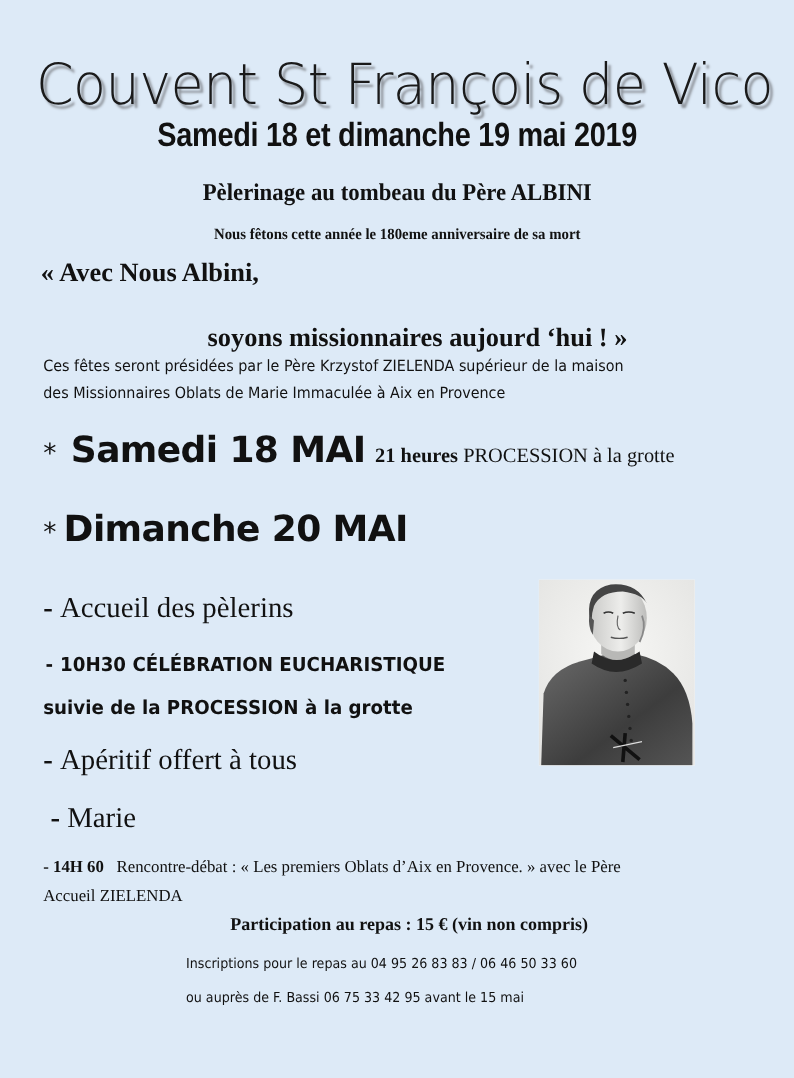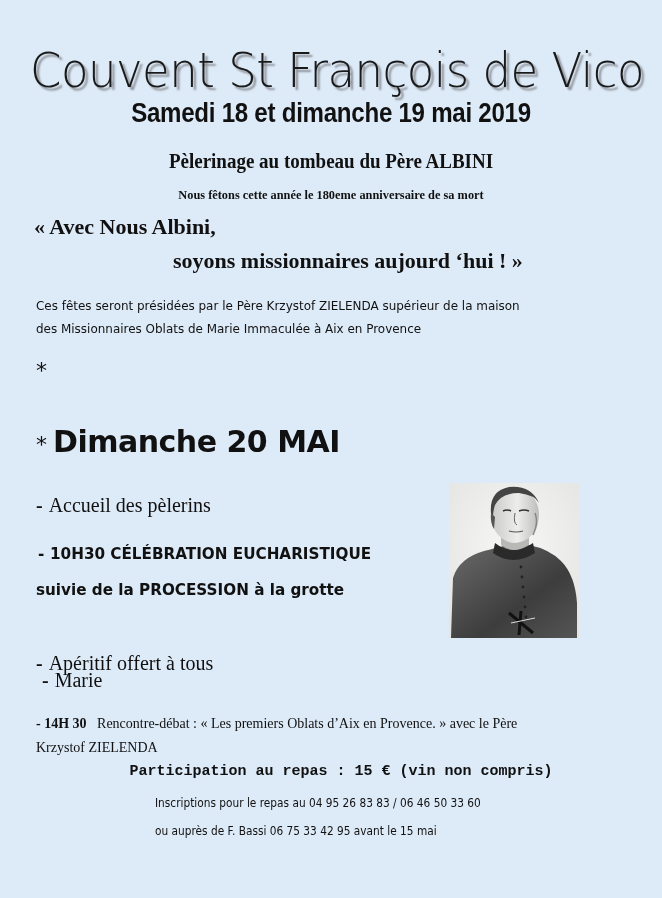--- a/index.html
+++ b/index.html
@@ -32,48 +32,48 @@
   }
   #pilgrimage {
     left: 0; top: 150px; width: 662px; text-align: center;
     font-size: 20px; font-weight: bold; transform: scaleX(0.95);
   }
   #anniversary {
     left: 0; top: 187px; width: 662px; text-align: center;
     font-size: 13px; font-weight: bold; transform: scaleX(0.95);
   }
   #quote1 { left: 34px; top: 214px; font-size: 22px; font-weight: bold; }
-  #quote2 { left: 173px; top: 248px; font-size: 22px; font-weight: bold; }
+  #quote2 { left: 173px; top: 268px; font-size: 22px; font-weight: bold; }
   #presided1 { left: 36px; top: 298px; font-size: 13px; transform: scaleX(0.92); transform-origin: left; }
   #presided2 { left: 36px; top: 321px; font-size: 13px; transform: scaleX(0.92); transform-origin: left; }
 
   #sat-line { left: 36px; top: 358px; display: flex; align-items: baseline; }
   .star { font-family: "DejaVu Sans", sans-serif; font-size: 22px; margin-right: 12px; }
   .day-head { font-family: "DejaVu Sans", sans-serif; font-weight: bold; font-size: 30px; letter-spacing: -0.5px; }
   .sat-detail { font-family: "Liberation Serif", serif; font-size: 17px; margin-left: 8px; }
   .sat-detail b { font-weight: bold; }
 
   #sun-line { left: 36px; top: 424px; display: flex; align-items: baseline; }
   #sun-line .star { margin-right: 6px; }
 
-  .item-serif { font-family: "Liberation Serif", serif; font-size: 20px; }
+  .item-serif { font-family: "Liberation Serif", serif; font-size: 24px; }
   .dash { font-weight: bold; margin-right: 6px; }
   #item-accueil { left: 36px; top: 494px; }
   #item-celebration { left: 38px; top: 544px; font-family: "DejaVu Sans", sans-serif; font-weight: bold; font-size: 16px; transform: scaleX(0.95); transform-origin: left; }
   #item-procession { left: 36px; top: 580px; font-family: "DejaVu Sans", sans-serif; font-weight: bold; font-size: 16px; transform: scaleX(0.95); transform-origin: left; }
-  #item-aperitif { left: 36px; top: 652px; text-align: right; }
+  #item-aperitif { left: 36px; top: 621px; text-align: right; }
   #item-repas { left: 42px; top: 669px; }
 
   #debate1 { left: 36px; top: 716px; font-size: 14px; }
   #debate2 { left: 36px; top: 740px; font-size: 14px; }
   #debate1 b { font-weight: bold; }
 
   #participation {
     left: 0; top: 763px; width: 662px; text-align: center;
-    font-family: Liberation Mono, monospace; font-weight: bold; font-size: 15px;
+    font-family: Liberation Serif, serif; font-weight: bold; font-size: 15px;
     padding-left: 20px; box-sizing: border-box;
   }
   #inscriptions { left: 155px; top: 796px; font-family: "DejaVu Sans", sans-serif; font-size: 11.5px; transform: scaleX(0.92); transform-origin: left; }
   #bassi { left: 155px; top: 824px; font-family: "DejaVu Sans", sans-serif; font-size: 11.5px; transform: scaleX(0.92); transform-origin: left; }
 
   #portrait {
     left: 449px; top: 483px; width: 130px; height: 155px;
     background: #f4f4f2;
     overflow: hidden;
   }
@@ -88,20 +88,25 @@
 <div class="abs serif" id="anniversary">Nous fêtons cette année le 180eme anniversaire de sa mort</div>
 
 <div class="abs serif" id="quote1">« Avec Nous Albini,</div>
 <div class="abs serif" id="quote2">soyons missionnaires aujourd ‘hui ! »</div>
 
 <div class="abs sans" id="presided1">Ces fêtes seront présidées par le Père  Krzystof ZIELENDA supérieur de la maison</div>
 <div class="abs sans" id="presided2">des Missionnaires  Oblats de Marie Immaculée  à Aix en Provence</div>
 
 <div class="abs" id="sat-line">
   <span class="star">*</span>
+  <span class="day-head">Samedi 18 MAI</span>
+  <span class="sat-detail">
+    <b>21 heures</b>
+    <span>PROCESSION à la grotte</span>
+  </span>
 </div>
 
 <div class="abs" id="sun-line">
   <span class="star">*</span>
   <span class="day-head">Dimanche 20 MAI</span>
 </div>
 
 <div class="abs item-serif" id="item-accueil">
   <span class="dash">-</span><span>Accueil des pèlerins</span>
 </div>
@@ -112,23 +117,23 @@
   <span>suivie de la PROCESSION à la grotte</span>
 </div>
 <div class="abs item-serif" id="item-aperitif">
   <span class="dash">-</span><span>Apéritif offert à tous</span>
 </div>
 <div class="abs item-serif" id="item-repas">
   <span class="dash">-</span><span>Marie</span>
 </div>
 
 <div class="abs serif" id="debate1">
-  <b>- 14H 30</b>&nbsp;&nbsp;&nbsp;<span>Rencontre-débat : « Les premiers Oblats d’Aix en Provence. »  avec le Père</span>
+  <b>- 14H 60</b>&nbsp;&nbsp;&nbsp;<span>Rencontre-débat : « Les premiers Oblats d’Aix en Provence. »  avec le Père</span>
 </div>
-<div class="abs serif" id="debate2">Krzystof ZIELENDA</div>
+<div class="abs serif" id="debate2">Accueil ZIELENDA</div>
 
 <div class="abs" id="participation">Participation au repas : 15  €  (vin non compris)</div>
 <div class="abs" id="inscriptions">Inscriptions pour le repas au 04 95 26 83 83  / 06 46 50 33 60</div>
 <div class="abs" id="bassi">ou auprès de  F. Bassi 06 75 33 42 95   avant le 15 mai</div>
 
 <div class="abs" id="portrait">
   <svg width="130" height="155" viewBox="0 0 130 155">
     <defs>
       <radialGradient id="bg" cx="50%" cy="40%" r="70%">
         <stop offset="0%" stop-color="#f7f7f5"></stop>

